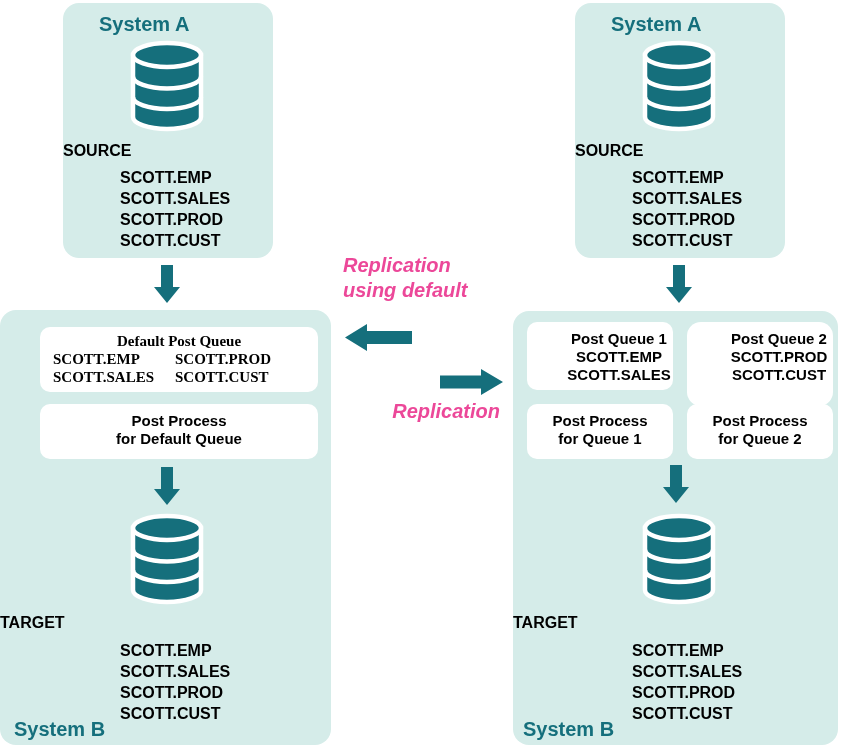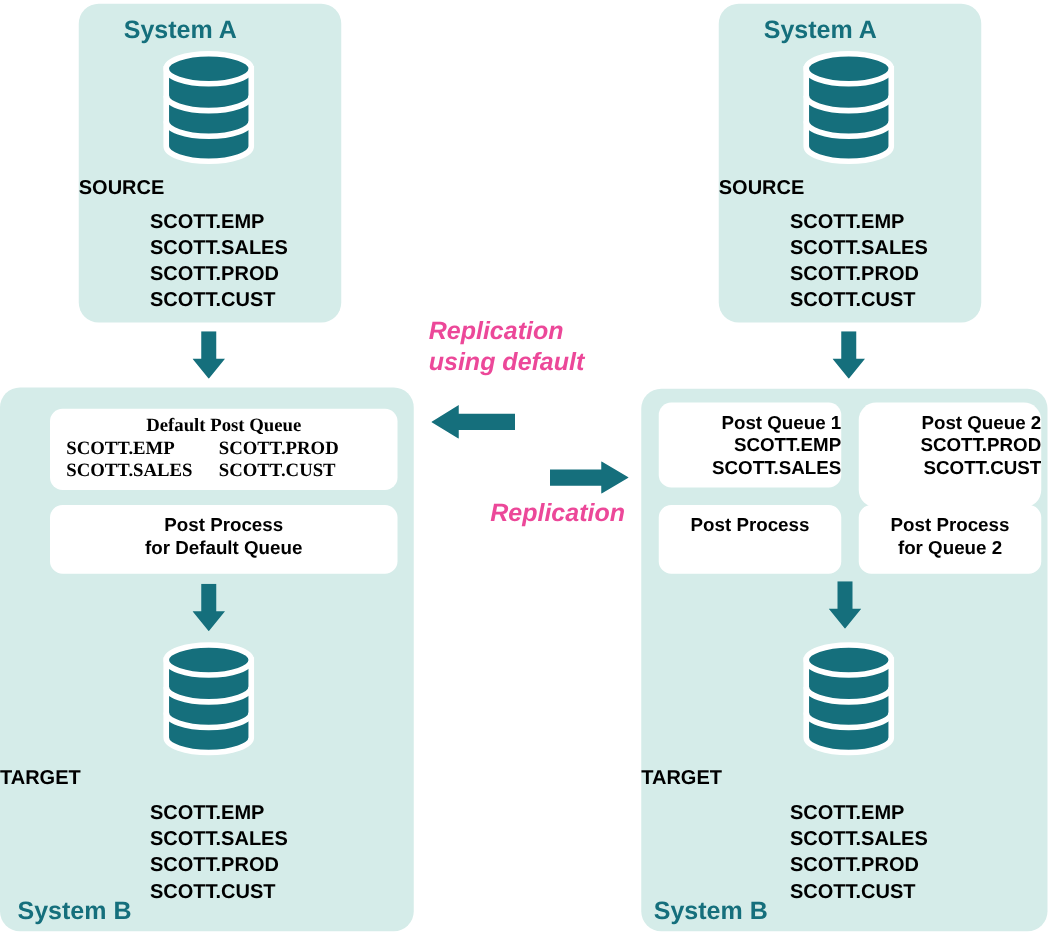--- a/index.html
+++ b/index.html
@@ -40,21 +40,21 @@
   #panel-b-left  .tables { left: 120px; top: 330px; }
   #panel-b-right .tables { left: 119px; top: 329px; }
 
   .wbox { position: absolute; background: #fff; border-radius: 10px;
           font-size: 15px; line-height: 18px; }
   #dq-box { left: 40px; top: 17px; width: 278px; height: 65px; padding-top: 5px; text-align: center; font-family: Liberation Serif, serif; }
   .dq-grid { display: grid; grid-template-columns: 122px auto; justify-content: start;
              padding-left: 13px; text-align: left; }
   #pp-box-left { left: 40px; top: 94px; width: 278px; height: 55px; padding-top: 8px; text-align: center; }
 
-  .qbox { padding: 8px 0 0 38px; text-align: right; }
+  .qbox { padding: 8px 0 0 38px; text-align: center; }
   #q1-box { left: 14px;  top: 11px; width: 146px; height: 68px; }
   #q2-box { left: 174px; top: 11px; width: 146px; height: 84px; border-radius: 14px; }
   #pp1-box { left: 14px;  top: 93px; width: 146px; height: 55px; padding-top: 8px; text-align: center; }
   #pp2-box { left: 174px; top: 93px; width: 146px; height: 55px; padding-top: 8px; text-align: center; }
 
   .arrow-v { position: absolute; width: 26px; height: 38px; }
   #arrow-col-left  { left: 154px; top: 265px; }
   #arrow-col-right { left: 666px; top: 265px; }
   #panel-b-left  .arrow-v { left: 154px; top: 157px; }
   #panel-b-right .arrow-v { left: 150px; top: 154px; }
@@ -183,20 +183,21 @@
       <div>SCOTT.EMP</div>
       <div>SCOTT.SALES</div>
     </div>
     <div class="wbox qbox" id="q2-box">
       <div>Post Queue 2</div>
       <div>SCOTT.PROD</div>
       <div>SCOTT.CUST</div>
     </div>
     <div class="wbox" id="pp1-box">
       <div>Post Process</div>
+      <div>for Queue 1</div>
     </div>
     <div class="wbox" id="pp2-box">
       <div>Post Process</div>
       <div>for Queue 2</div>
     </div>
     <div class="arrow-v">
       <svg viewBox="0 0 26 38">
           <polygon points="7,0 19,0 19,22 26,22 13,38 0,22 7,22" fill="#156F7C"></polygon>
         </svg>
     </div>

